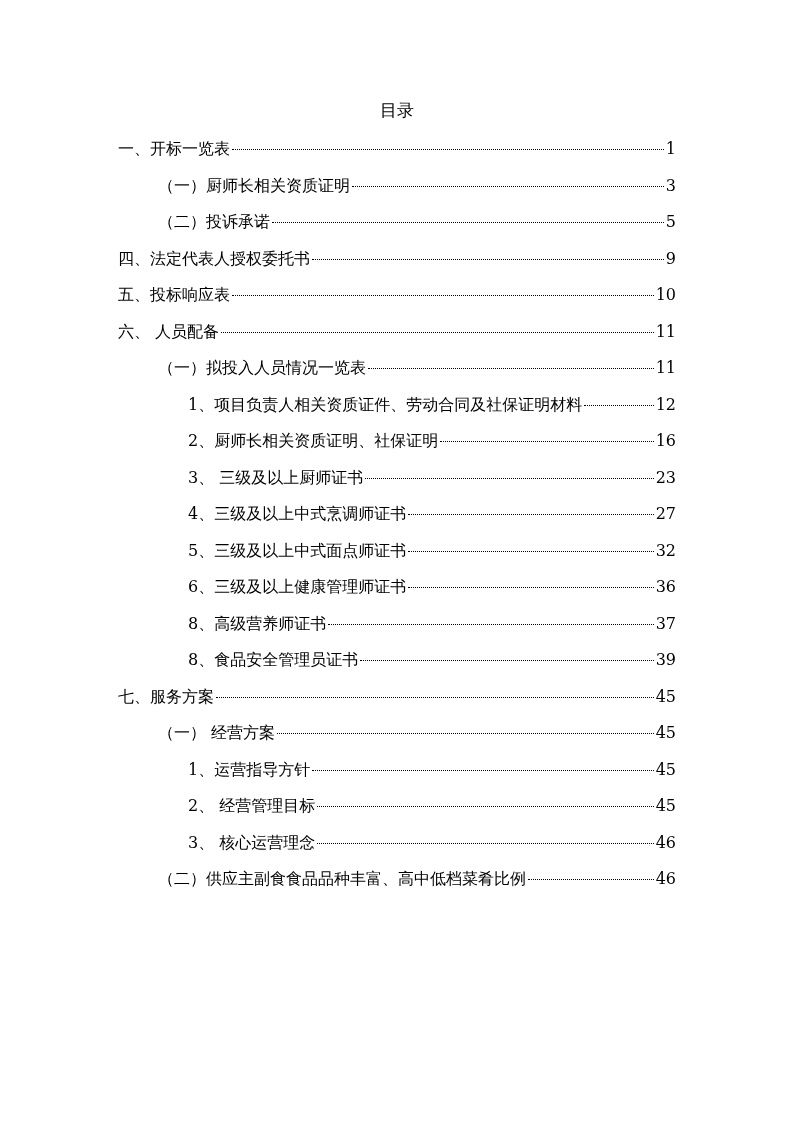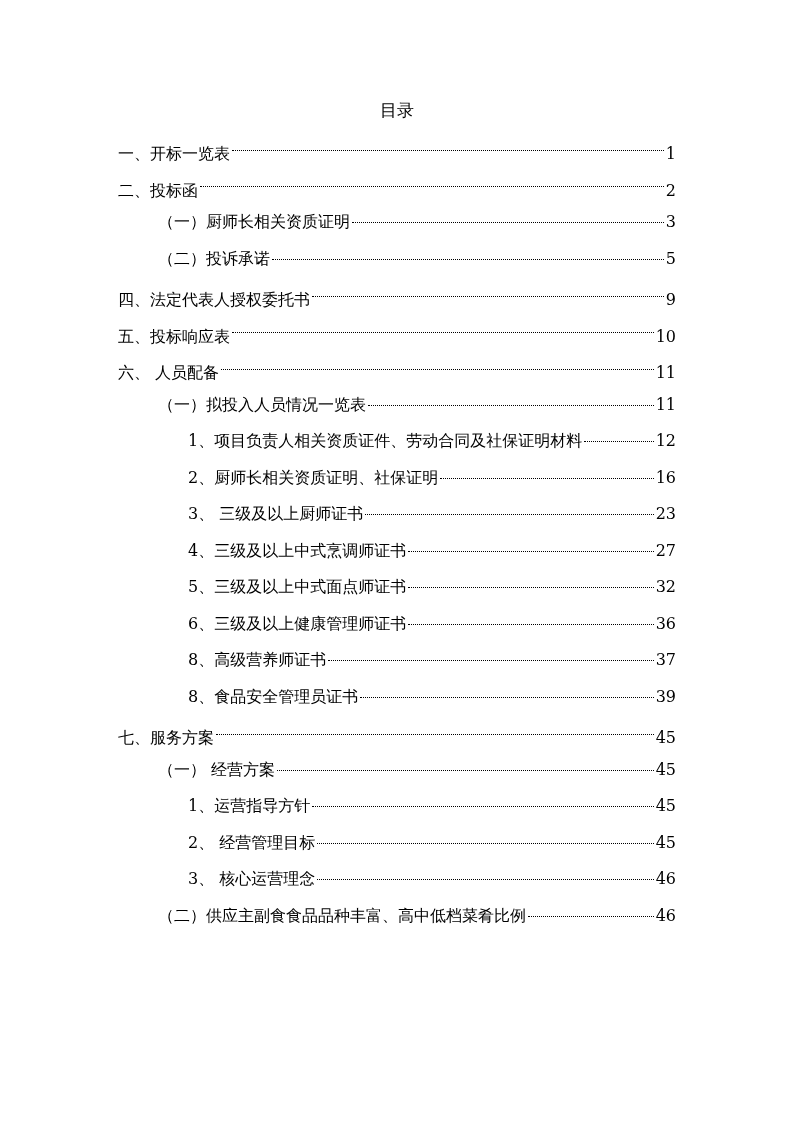--- a/index.html
+++ b/index.html
@@ -43,21 +43,21 @@
     }
     .toc-row {
       display: flex;
       align-items: baseline;
       height: 36.5px;
       line-height: 26px;
       font-size: 16px;
       white-space: nowrap;
       cursor: pointer;
     }
-    .toc-row.lvl1 { padding-left: 0; align-items: center; }
+    .toc-row.lvl1 { padding-left: 0; }
     .toc-row.lvl2 { padding-left: 40px; }
     .toc-row.lvl3 { padding-left: 70px; }
     .toc-label {
       flex: 0 0 auto;
     }
     .toc-leader {
       flex: 1 1 auto;
       overflow: hidden;
       margin: 0 2px;
       border-bottom: 1.6px dotted #000000;
@@ -75,25 +75,20 @@
 </head>
 <body>
 
 <div class="page">
   <div class="toc-title">目录</div>
   <ul class="toc-list">
       <li class="toc-row lvl1">
         <span class="toc-label">一、开标一览表</span>
         <span class="toc-leader"></span>
         <span class="toc-page">1</span>
-      </li>
-      <li class="toc-row lvl1">
-        <span class="toc-label">二、投标函</span>
-        <span class="toc-leader"></span>
-        <span class="toc-page">2</span>
       </li>
       <li class="toc-row lvl2">
         <span class="toc-label">（一）厨师长相关资质证明</span>
         <span class="toc-leader"></span>
         <span class="toc-page">3</span>
       </li>
       <li class="toc-row lvl2">
         <span class="toc-label">（二）投诉承诺</span>
         <span class="toc-leader"></span>
         <span class="toc-page">5</span>

